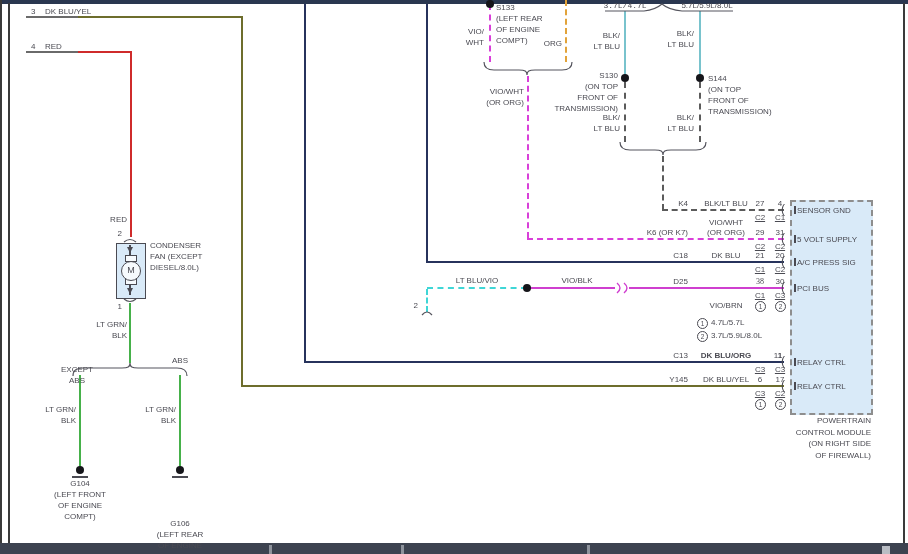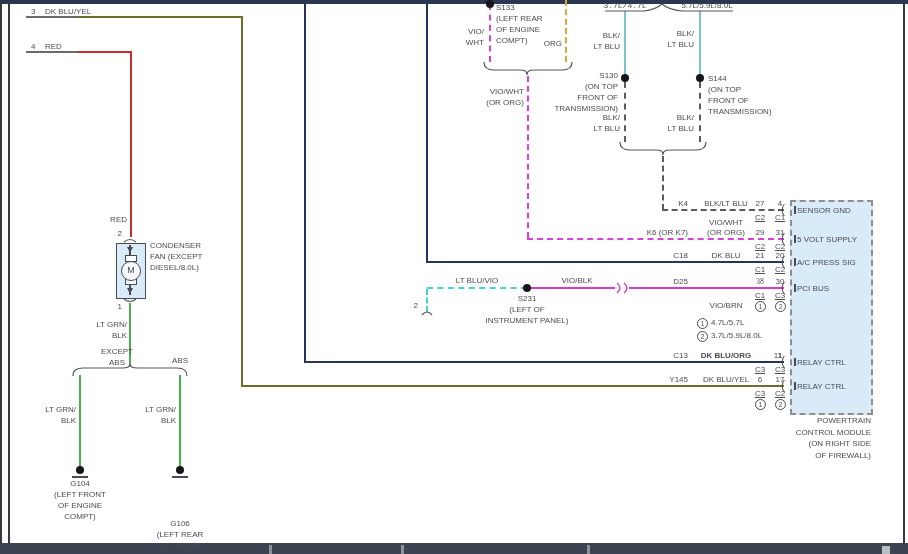--- a/index.html
+++ b/index.html
@@ -129,21 +129,21 @@
   <div class="blk" style="left:150px;top:240px;">
     <div>CONDENSER</div>
     <div>FAN (EXCEPT</div>
     <div>DIESEL/8.0L)</div>
   </div>
   <div class="blk tr" style="left:88px;top:319px;width:39px;">
     <div>LT GRN/</div>
     <div>BLK</div>
   </div>
 
-  <div class="blk tc" style="left:57px;top:346px;width:40px;margin-left:40px;">
+  <div class="blk tc" style="left:57px;top:364px;width:40px;">
     <div>EXCEPT</div>
     <div>ABS</div>
   </div>
   <div class="t tc" style="left:162px;top:355px;width:36px;">ABS</div>
   <div class="blk tr" style="left:38px;top:404px;width:38px;">
     <div>LT GRN/</div>
     <div>BLK</div>
   </div>
   <div class="blk tr" style="left:138px;top:404px;width:38px;">
     <div>LT GRN/</div>
@@ -209,25 +209,20 @@
     <div>LT BLU</div>
   </div>
   <div class="blk tr" style="left:666px;top:112px;width:28px;">
     <div>BLK/</div>
     <div>LT BLU</div>
   </div>
 
   <div class="t tr" style="left:406px;top:300px;width:12px;">2</div>
   <div class="t tc" style="left:442px;top:275px;width:70px;">LT BLU/VIO</div>
   <div class="t tc" style="left:545px;top:275px;width:64px;">VIO/BLK</div>
-  <div class="blk tc" style="left:482px;top:293px;width:90px;">
-    <div>S231</div>
-    <div>(LEFT OF</div>
-    <div>INSTRUMENT PANEL)</div>
-  </div>
 
   <div style="position:absolute;left:790px;top:200px;width:79px;height:211px;background:#d9eaf8;border:2px dashed #8e8e8e;"></div>
   <div class="blk tr" style="left:770px;top:415px;width:101px;line-height:11.5px;">
     <div>POWERTRAIN</div>
     <div>CONTROL MODULE</div>
     <div>(ON RIGHT SIDE</div>
     <div>OF FIREWALL)</div>
   </div>
 
   <div class="t tr" style="left:638px;top:198px;width:50px;">K4</div>

